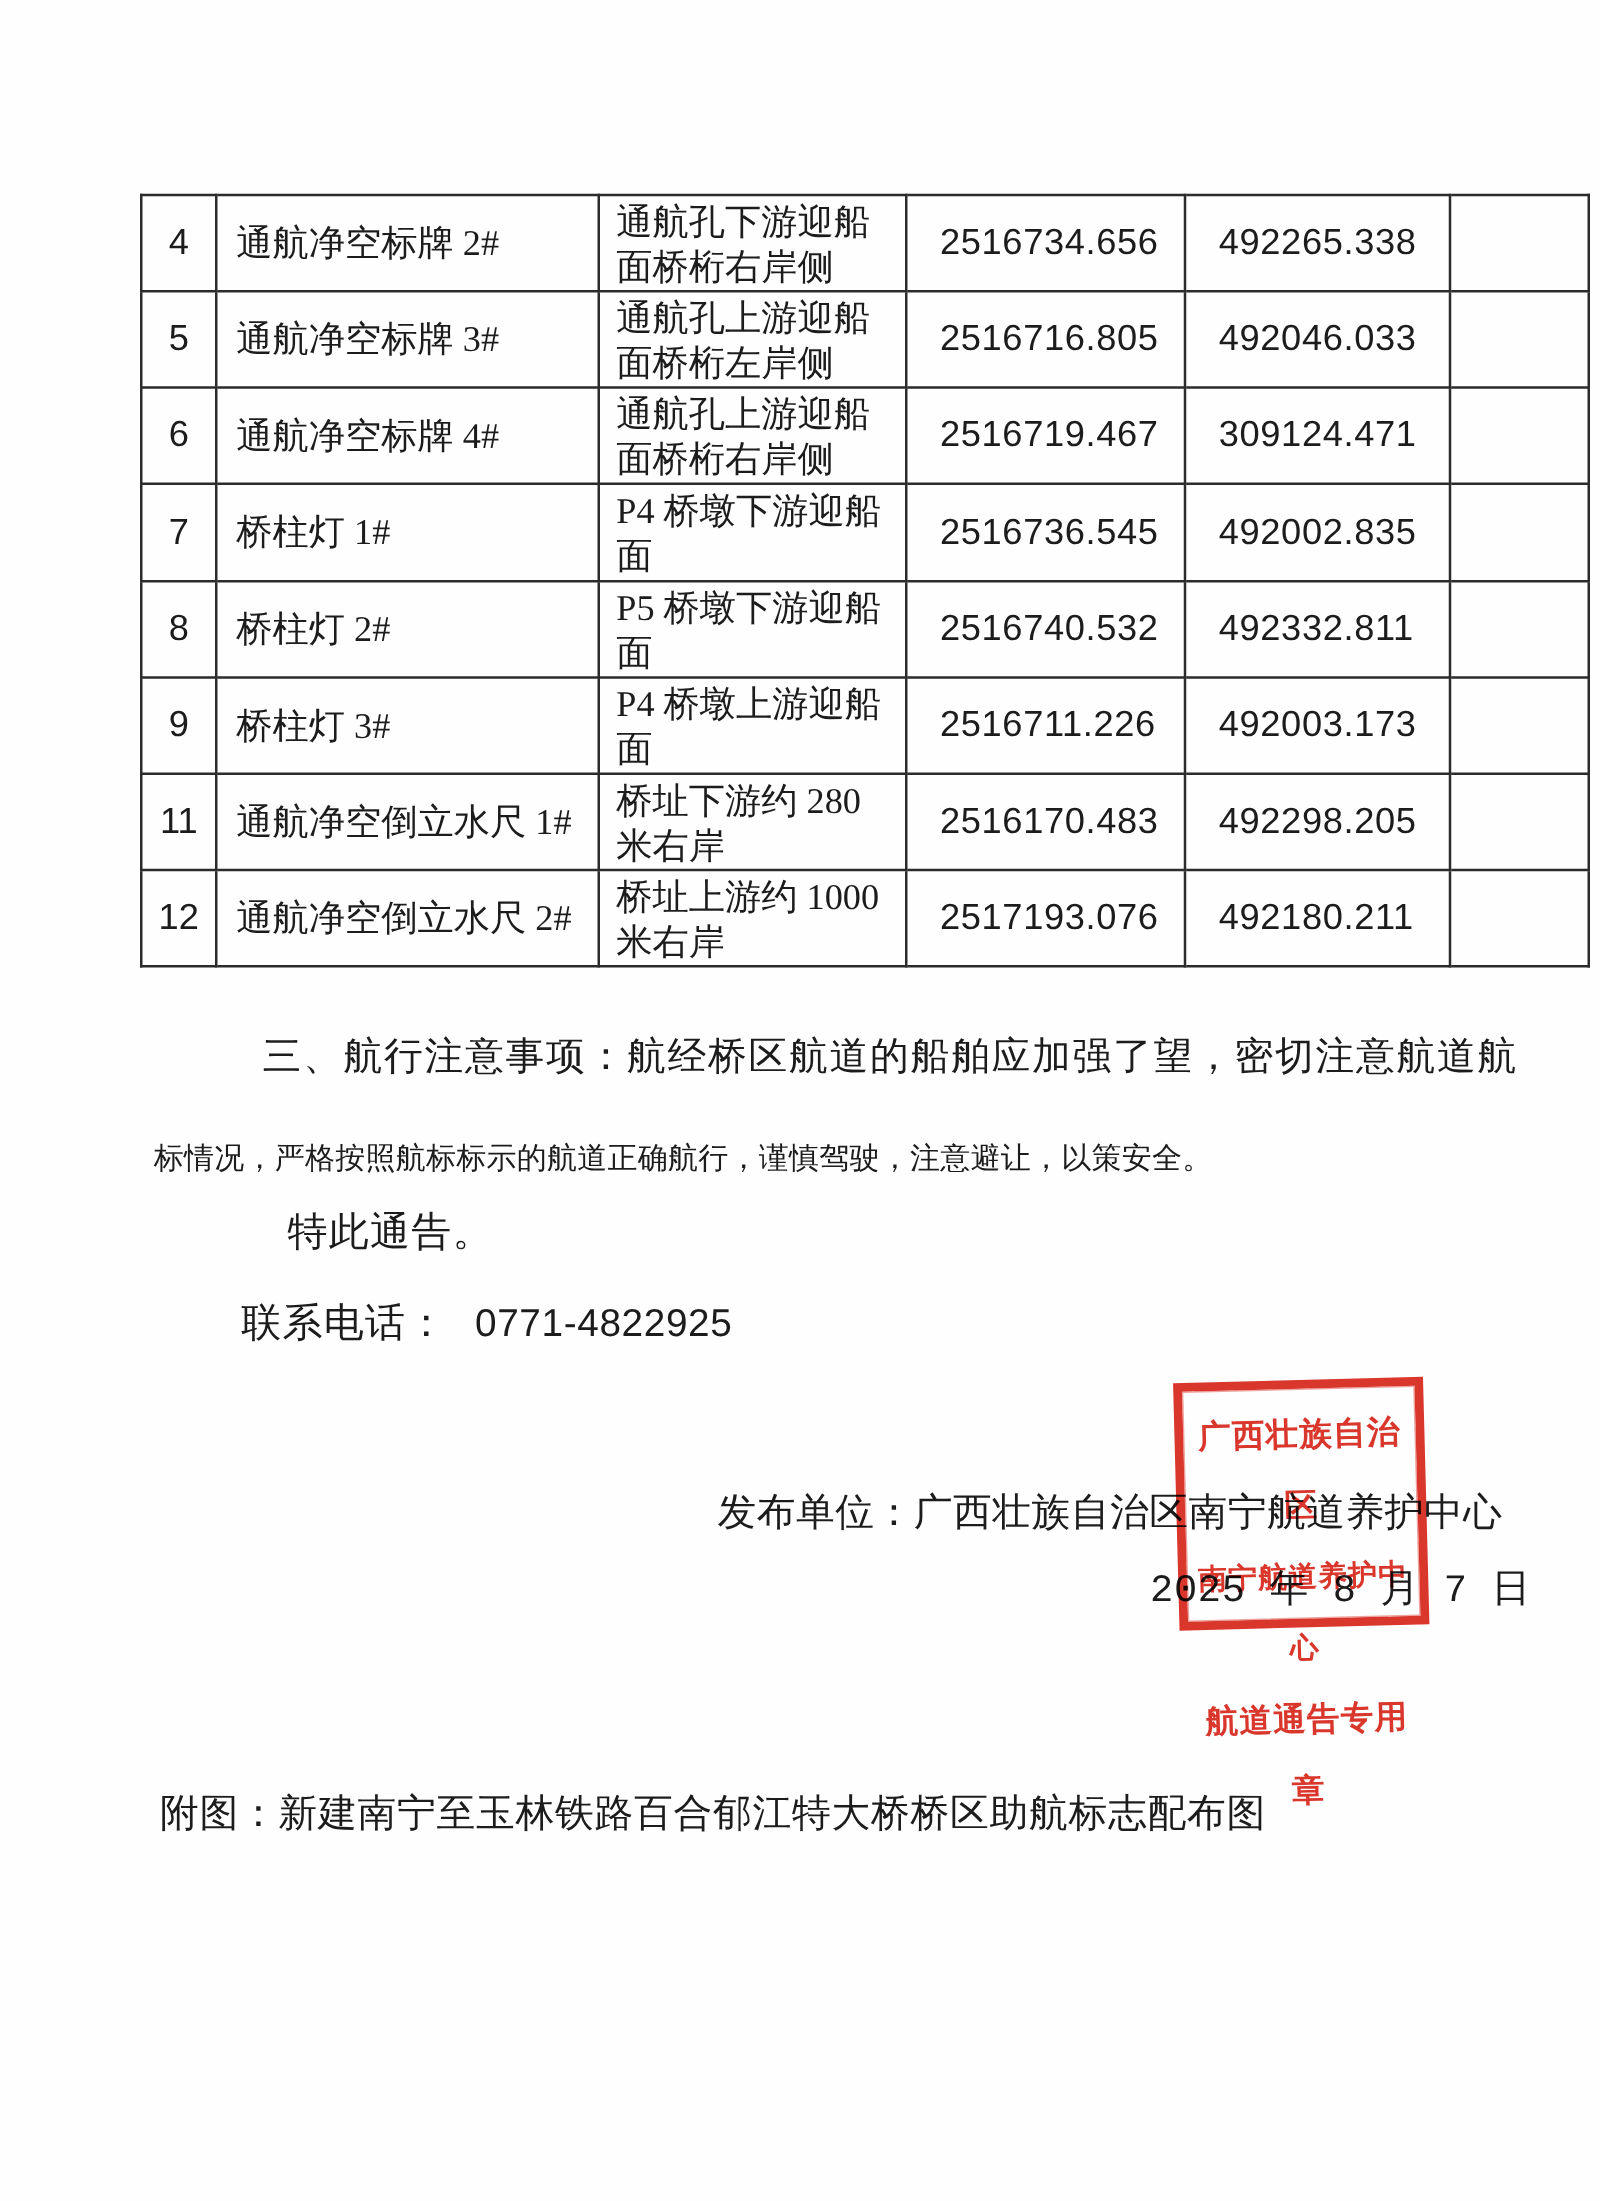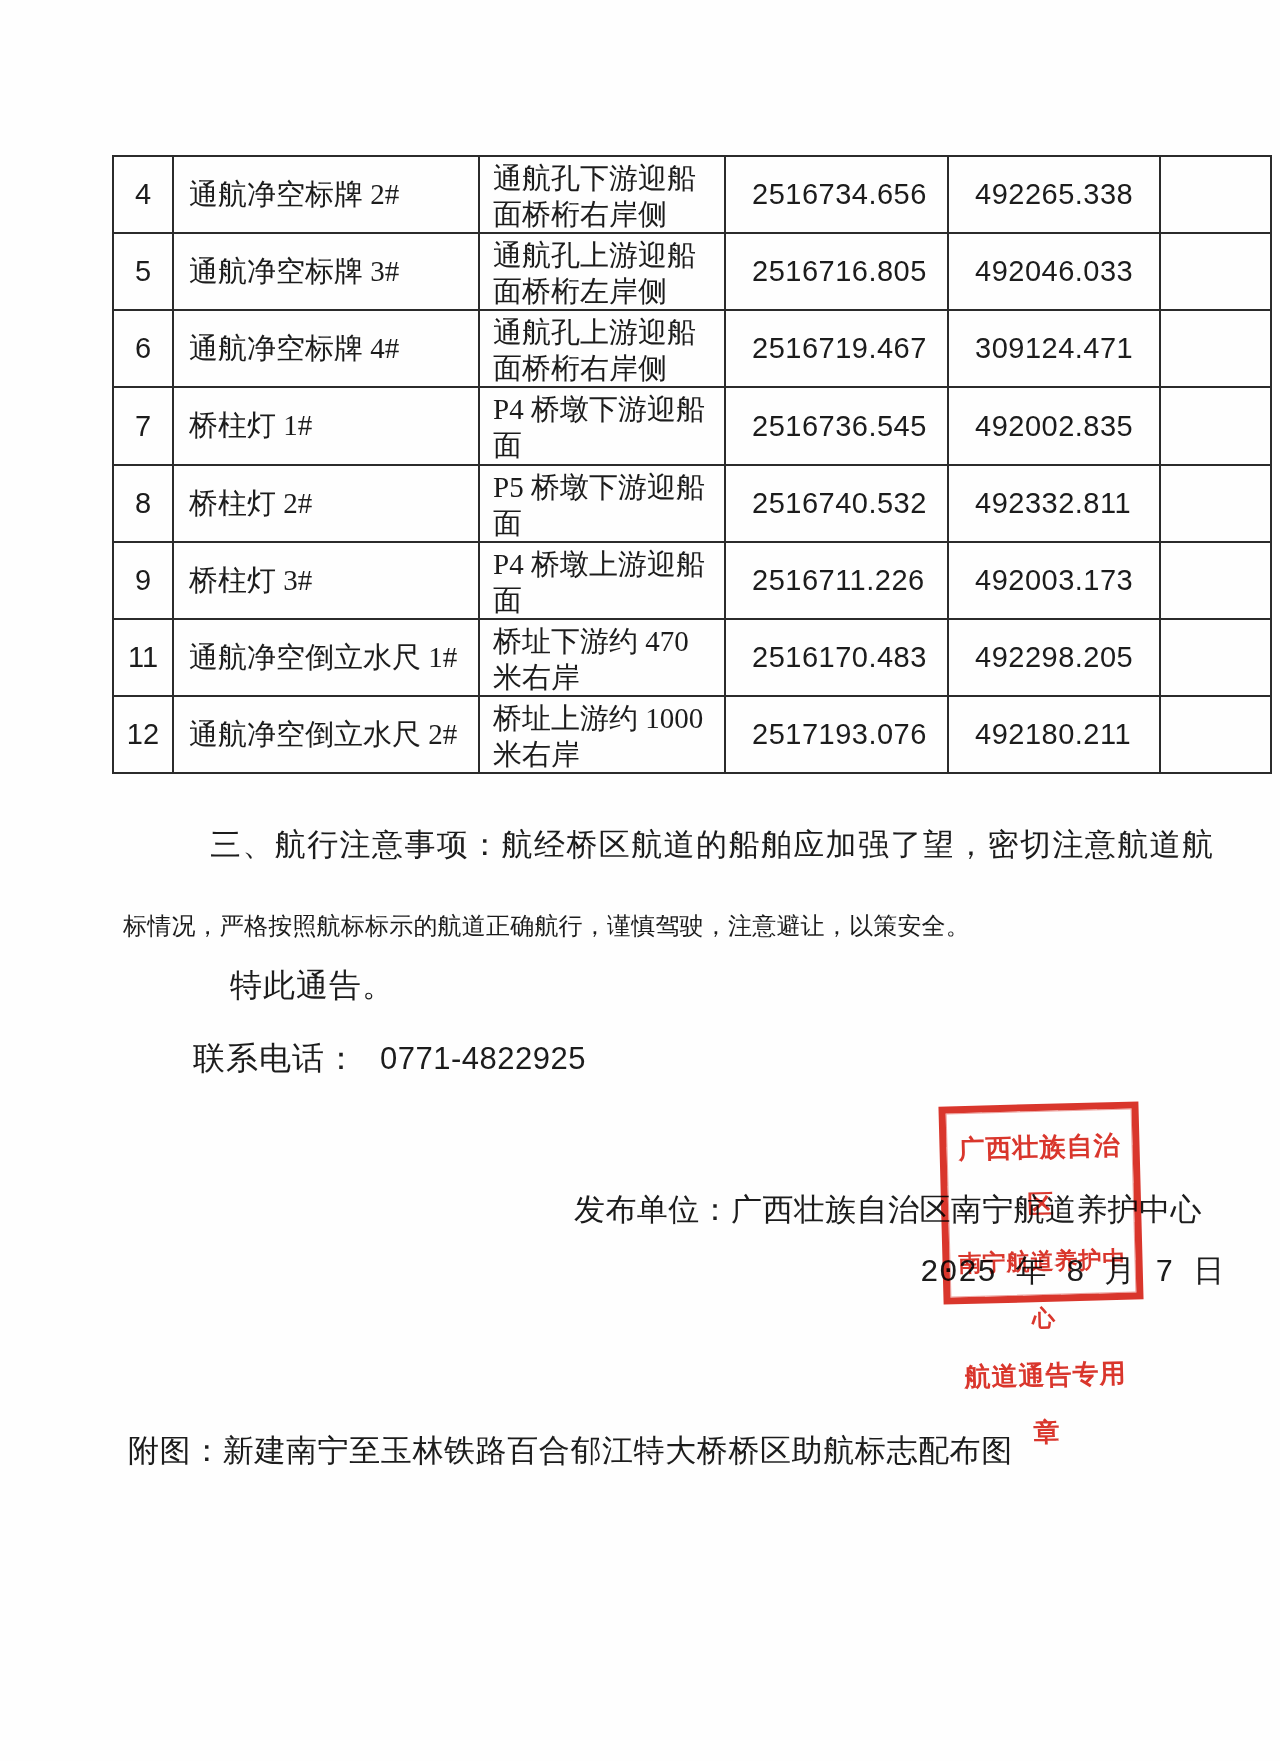--- a/index.html
+++ b/index.html
@@ -124,21 +124,21 @@
           <td class="num">9</td>
           <td class="name">桥柱灯 3#</td>
           <td class="loc">P4 桥墩上游迎船面</td>
           <td class="coord">2516711.226</td>
           <td class="coord">492003.173</td>
           <td class="remark"></td>
         </tr>
         <tr style="height: 75px;">
           <td class="num">11</td>
           <td class="name">通航净空倒立水尺 1#</td>
-          <td class="loc">桥址下游约 470 米右岸</td>
+          <td class="loc">桥址下游约 280 米右岸</td>
           <td class="coord">2516170.483</td>
           <td class="coord">492298.205</td>
           <td class="remark"></td>
         </tr>
         <tr style="height: 72px;">
           <td class="num">12</td>
           <td class="name">通航净空倒立水尺 2#</td>
           <td class="loc">桥址上游约 1000 米右岸</td>
           <td class="coord">2517193.076</td>
           <td class="coord">492180.211</td>

